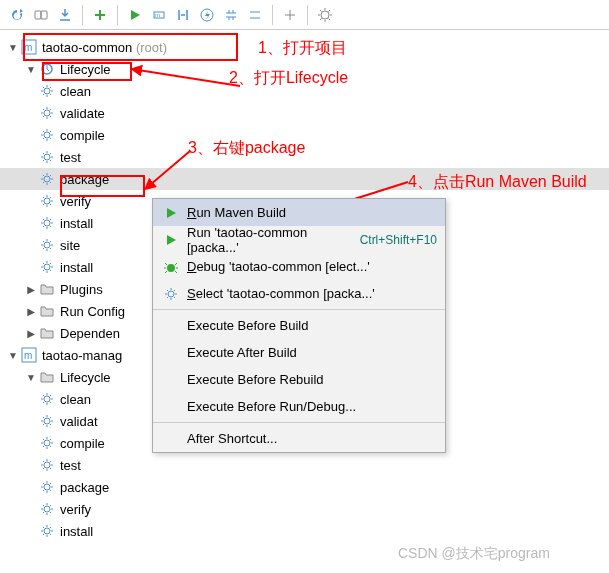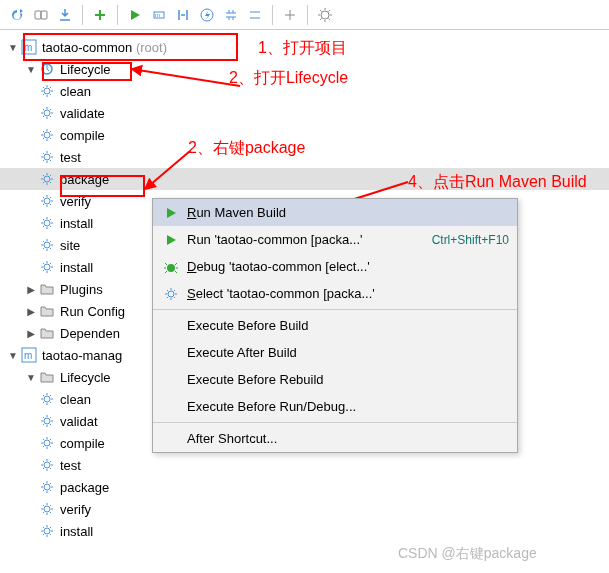--- a/index.html
+++ b/index.html
@@ -39,21 +39,21 @@
 .indent-2 { padding-left: 24px; }
 .selected-bg { position:absolute; left:0; right:0; top:0; bottom:0; background:#e0e0e0; z-index:-1; }
 .red-box { position: absolute; border: 2px solid #ff0000; pointer-events: none; }
 .red-text { position: absolute; color: #ff0000; font-size: 16px; pointer-events: none; }
 .arrow-svg { position: absolute; pointer-events: none; }
 .context-menu {
   position: absolute;
   background: #f2f2f2;
   border: 1px solid #aaa;
   box-shadow: 2px 2px 6px rgba(0,0,0,0.2);
-  width: 366px;
+  width: 294px;
   z-index: 10;
 }
 .menu-item {
   display: flex;
   align-items: center;
   height: 27px;
   padding: 0 8px;
 }
 .menu-item.hover { background: #d0d8e8; }
 .menu-icon { width: 20px; display: flex; align-items: center; justify-content: center; margin-right: 6px; }
@@ -433,21 +433,21 @@
     </div>
 </div>
 
 <div class="red-box" style="left:23px; top:33px; width:215px; height:28px;"></div>
 <div class="red-box" style="left:42px; top:62px; width:90px; height:19px;"></div>
 <div class="red-box" style="left:60px; top:175px; width:85px; height:22px;"></div>
 <div class="red-box" style="left:152px; top:198px; width:168px; height:28px;"></div>
 
 <div class="red-text" style="left:258px; top:38px;text-align:center;">1、打开项目</div>
 <div class="red-text" style="left:213px; top:68px;margin-left:16px;">2、打开Lifecycle</div>
-<div class="red-text" style="left:188px; top:138px;">2、右键package</div>
+<div class="red-text" style="left:188px; top:138px;">3、右键package</div>
 <div class="red-text" style="left:408px; top:172px;">4、点击Run Maven Build</div>
 
 <svg class="arrow-svg" style="left:130px; top:62px;" width="130" height="30">
     <defs>
       <marker id="ah2" markerWidth="10" markerHeight="10" refX="2" refY="3" orient="auto">
         <path d="M0,0 L6,3 L0,6 z" fill="#ff0000"></path>
       </marker>
     </defs>
     <line x1="110" y1="24" x2="8" y2="8" stroke="#ff0000" stroke-width="2" marker-end="url(#ah2)"></line>
   </svg>
@@ -461,14 +461,14 @@
   </svg>
 <svg class="arrow-svg" style="left:318px; top:178px;" width="100" height="40">
     <defs>
       <marker id="ah4" markerWidth="10" markerHeight="10" refX="2" refY="3" orient="auto">
         <path d="M0,0 L6,3 L0,6 z" fill="#ff0000"></path>
       </marker>
     </defs>
     <line x1="90" y1="4" x2="8" y2="30" stroke="#ff0000" stroke-width="2" marker-end="url(#ah4)"></line>
   </svg>
 
-<div class="watermark" style="left:398px; top:545px;">CSDN @右键package</div>
+<div class="watermark" style="left:398px; top:545px;">CSDN @技术宅program</div>
 <div class="watermark" style="left:380px; top:290px; opacity:0.35;">94817571</div>
 
 </body></html>

